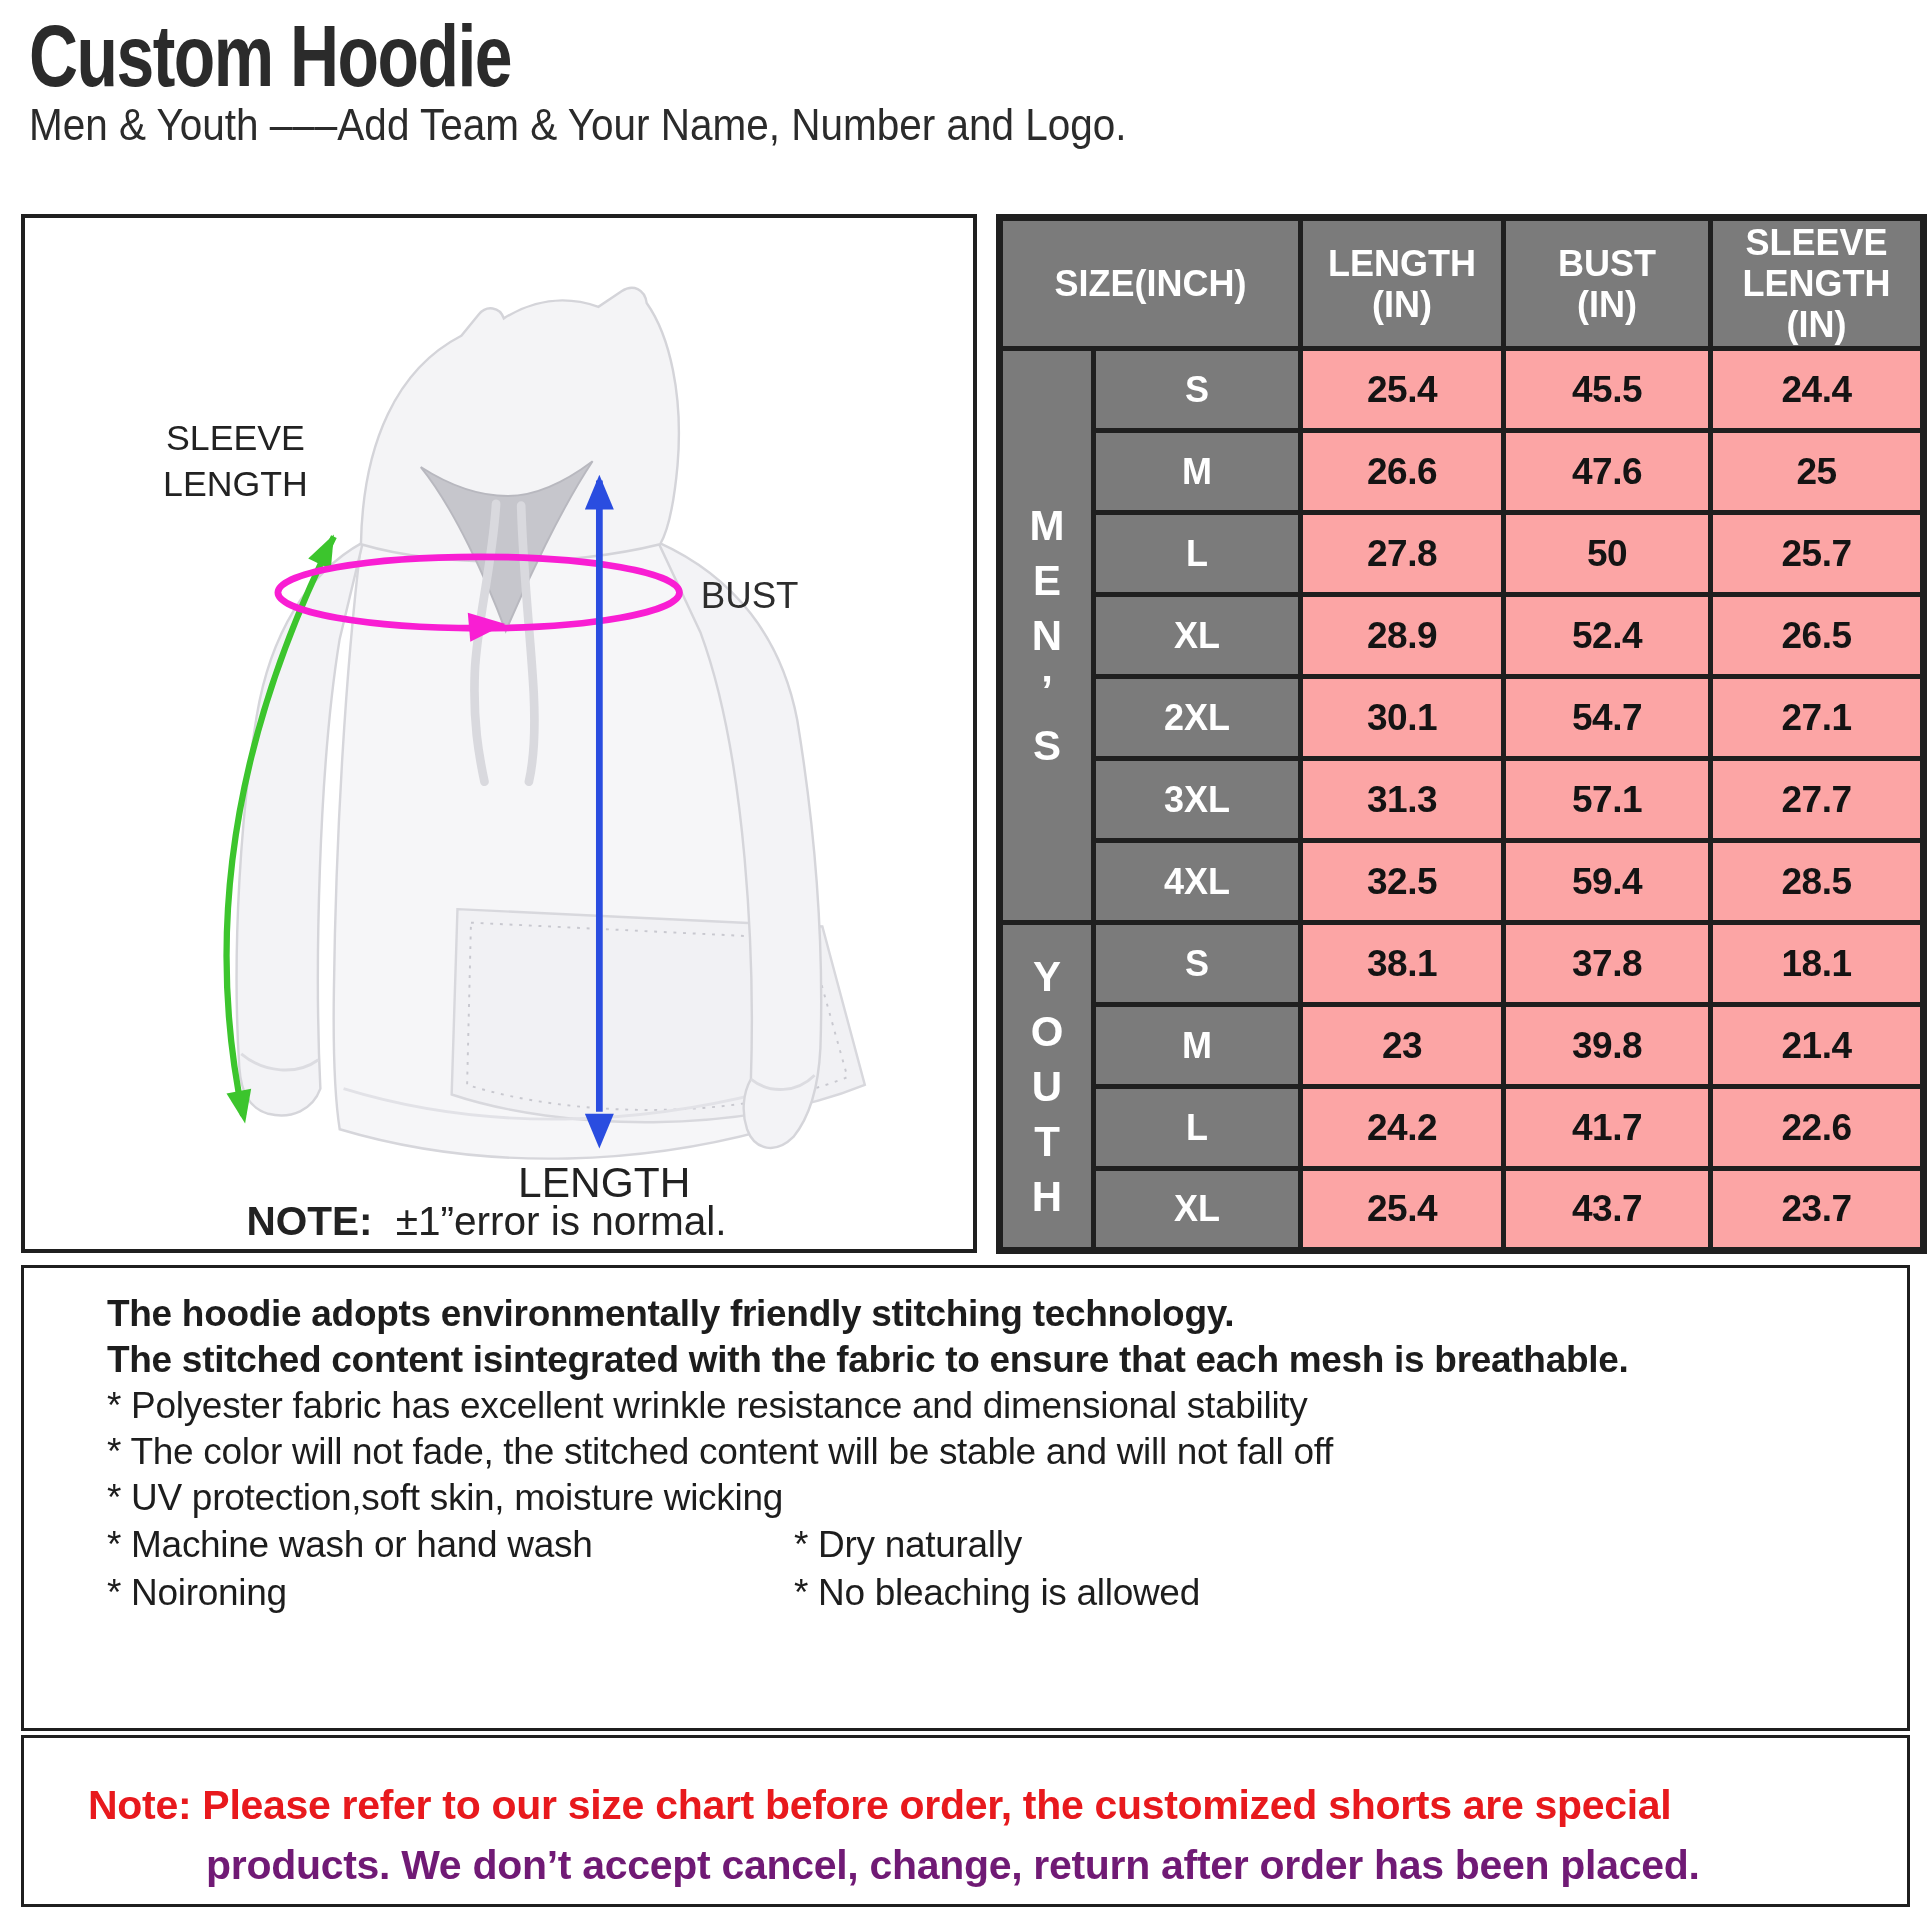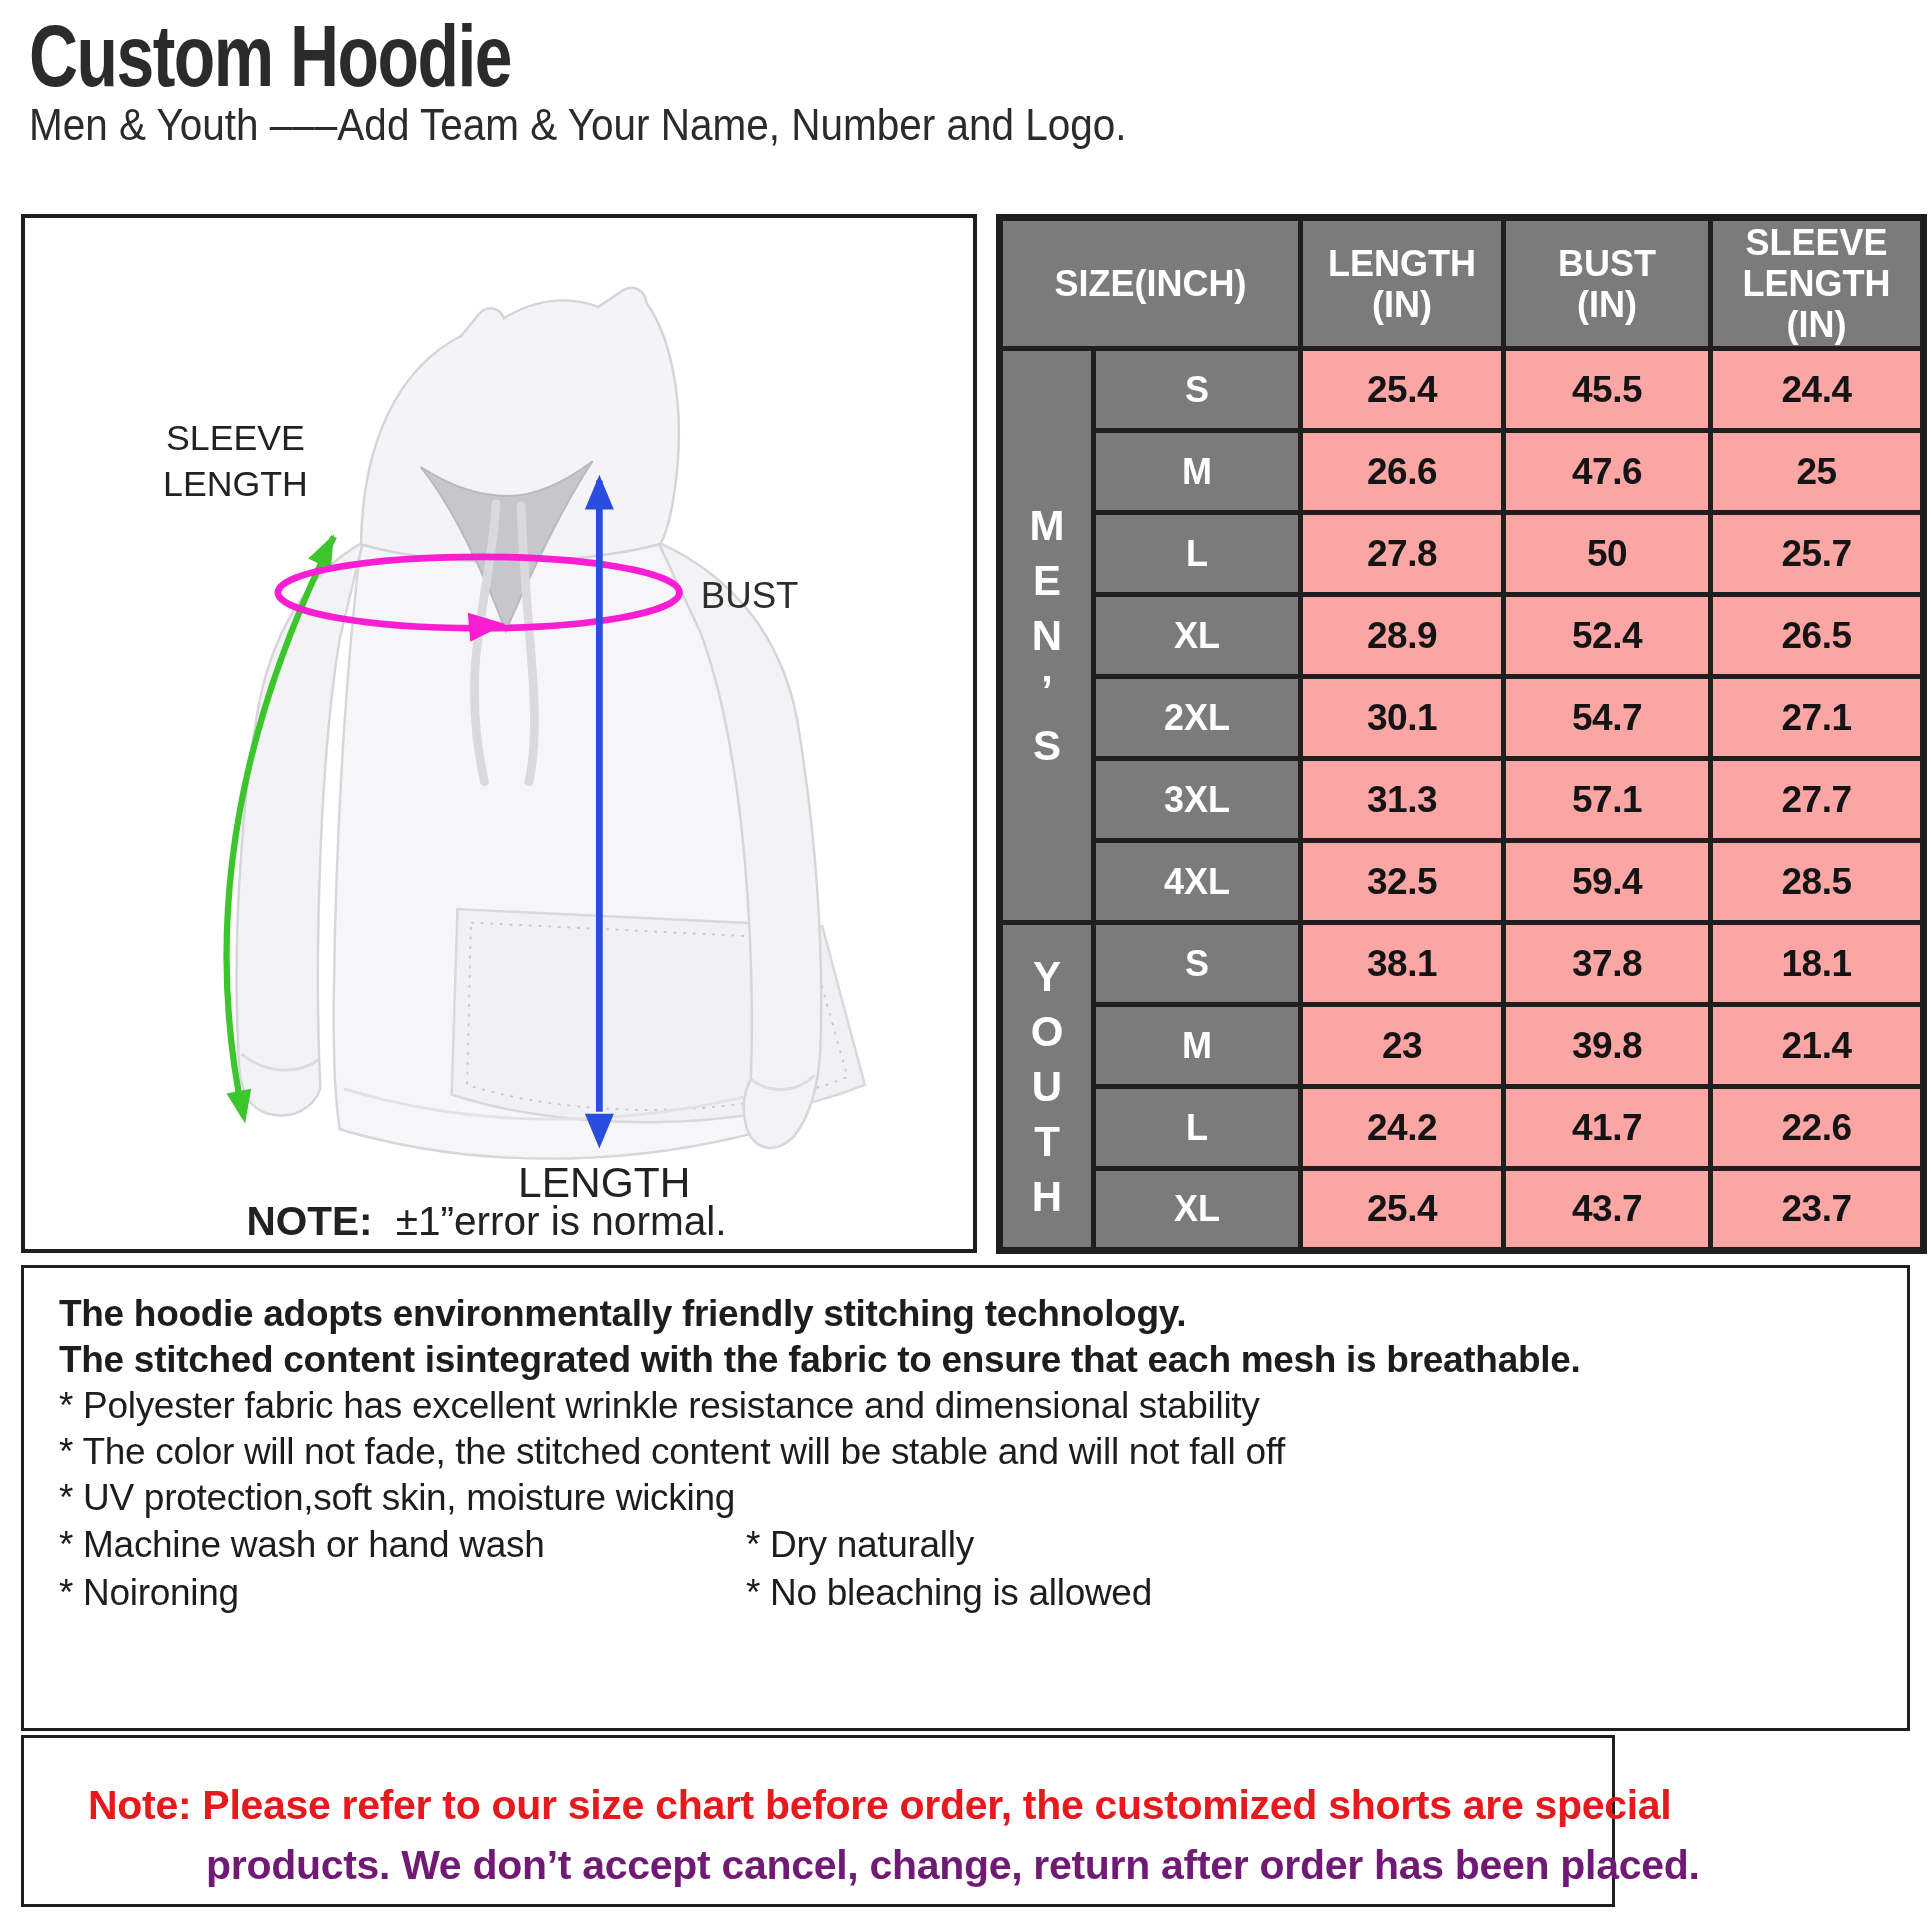--- a/index.html
+++ b/index.html
@@ -11,35 +11,35 @@
          letter-spacing:-1.9px;color:#2b2b2b;transform:scaleX(0.78);transform-origin:left top;
          white-space:nowrap;}
   .subtitle{position:absolute;left:29px;top:100px;font-size:44px;font-weight:400;
          color:#2b2b2b;transform:scaleX(0.92);transform-origin:left top;white-space:nowrap;}
 
   
   .panel{position:absolute;border:4.8px solid #1f1f1f;background:#fff;box-sizing:border-box;}
   #diagram-panel{left:21px;top:214px;width:956px;height:1039px;}
   #table-panel{left:996px;top:214px;width:923px;height:1039px;border:none;}
   #details-panel{left:21px;top:1265px;width:1889px;height:466px;border-width:3.9px;}
-  #footer-note-panel{left:21px;top:1735px;width:1594px;height:172px;border-width:3.9px;}
+  #footer-note-panel{left:21px;top:1735px;width:1889px;height:172px;border-width:3.9px;}
 
   
   table.size{border-collapse:collapse;table-layout:fixed;width:923px;height:1039px;
              border:7.7px solid #1f1f1f;}
   table.size th,table.size td{border:5.8px solid #1f1f1f;padding:0;text-align:center;
              vertical-align:middle;box-sizing:border-box;}
   .gray{background:#7b7b7b;color:#ffffff;}
   .hcell{font-size:36px;font-weight:700;white-space:pre-line;line-height:41px;letter-spacing:0;}
   .sizecell{font-size:36px;font-weight:700;}
   td.val{font-size:37px;font-weight:700;color:#141414;background:#fca5a5;letter-spacing:-0.5px;}
   .vlabel{white-space:pre-line;font-size:42px;font-weight:700;line-height:55px;color:#fff;}
 
   
-  .details-inner{padding:23px 0 0 35px;}
+  .details-inner{padding:23px 0 0 35px;margin-left:48px;}
   .dline{font-size:37px;line-height:46px;letter-spacing:-0.3px;color:#1d1d1d;}
   .dbold{font-weight:700;}
   .care-title{font-size:37px;font-weight:700;margin-top:35px;line-height:48px;color:#1d1d1d;}
   .care-row{display:flex;}
   .care-col1{width:687px;}
   .care-row .dline{line-height:48px;}
 
   
   .fn-line{position:absolute;font-size:41px;font-weight:700;letter-spacing:-0.3px;white-space:nowrap;}
   #fn1{left:64px;top:44px;}

